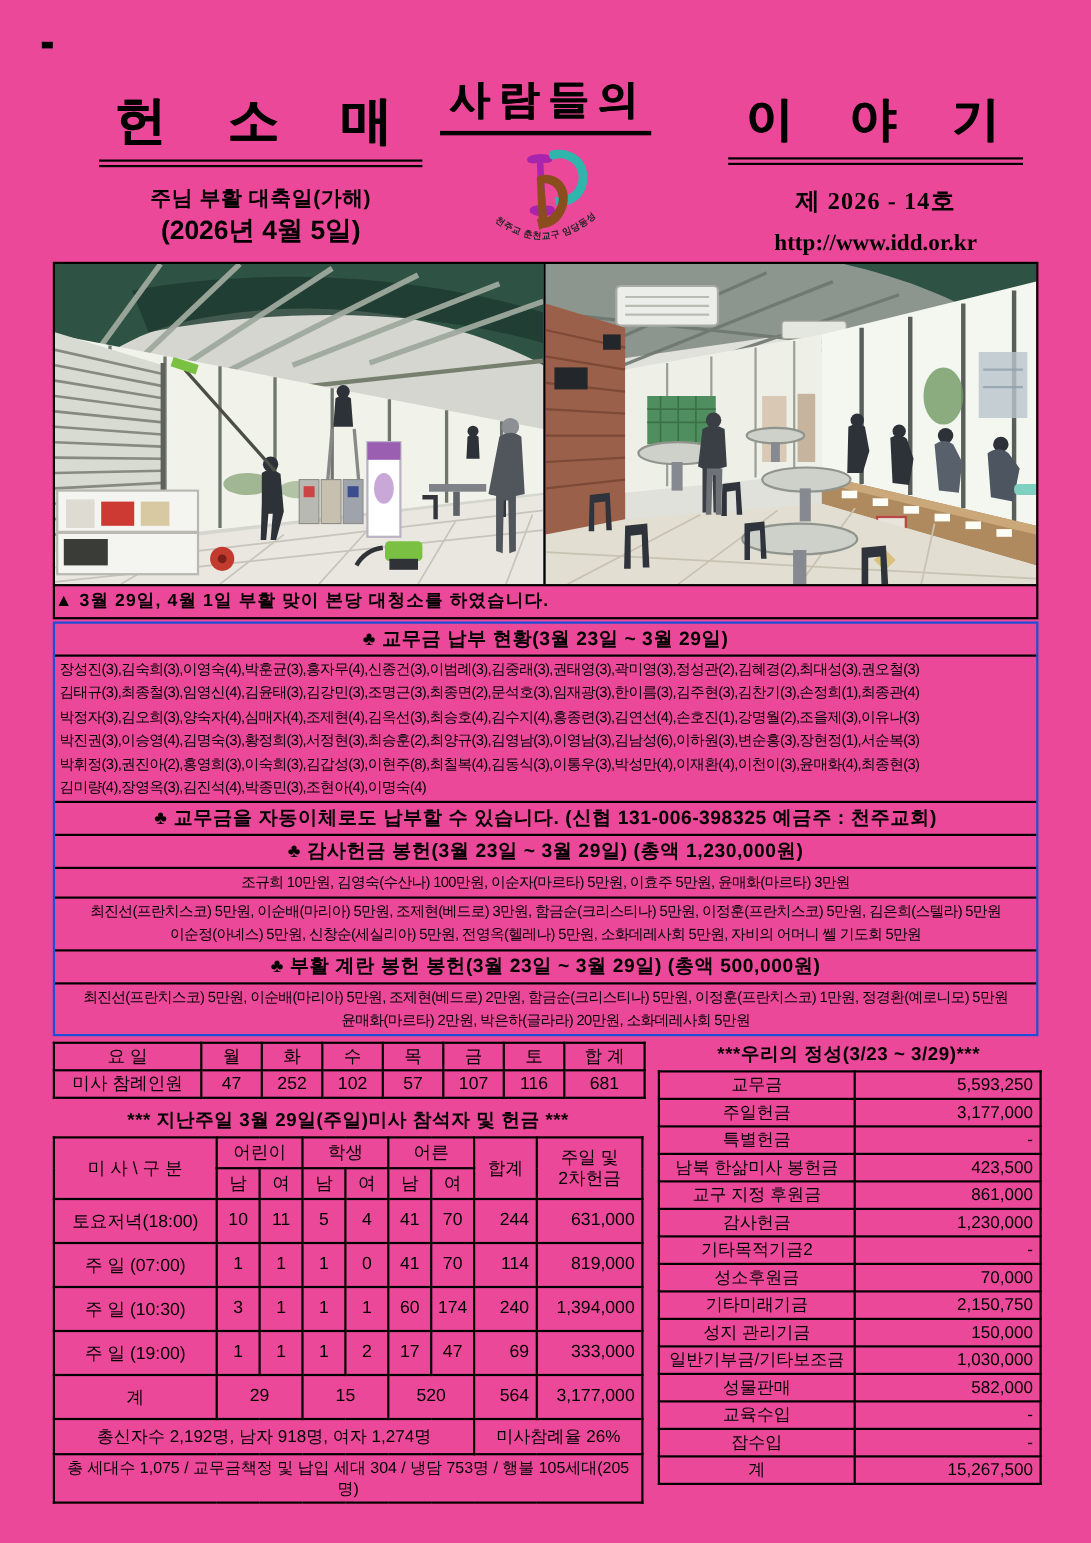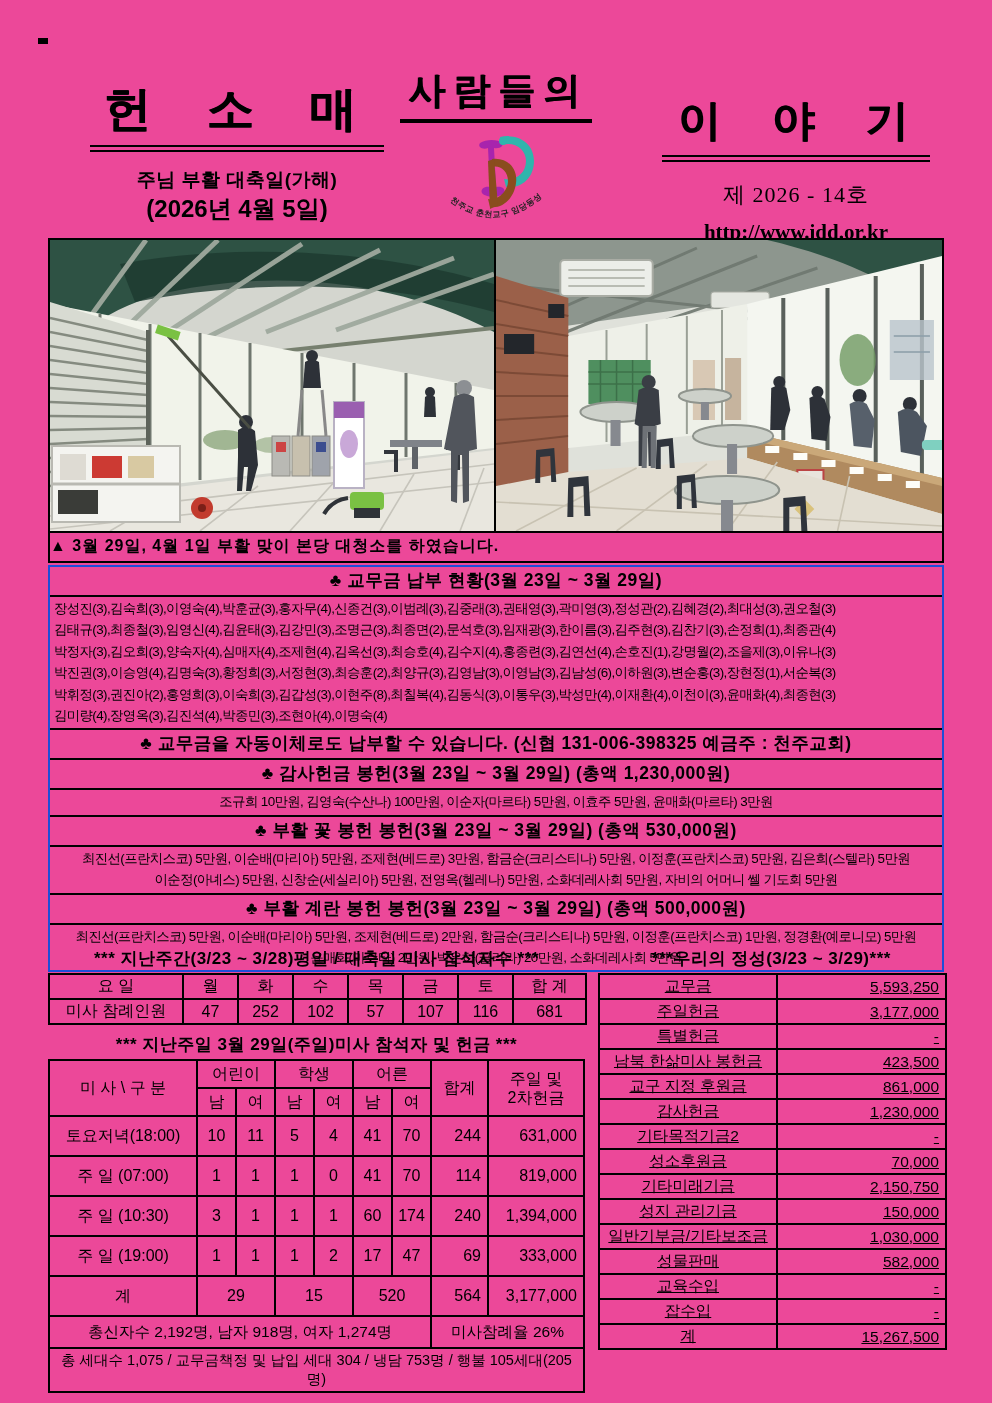--- a/index.html
+++ b/index.html
@@ -5,28 +5,28 @@
   * { margin:0; padding:0; box-sizing:border-box; }
   html,body { background:#888; }
   body { font-family:"Liberation Sans","DejaVu Sans",sans-serif; color:#000; }
   .page { position:relative; width:992px; height:1403px; background:#ec4899; margin:0 auto; overflow:hidden; }
 
   .scan-mark { position:absolute; left:38px; top:38px; width:10px; height:6px; background:#000; }
 
   
   .mast-left  { position:absolute; left:72px;  top:78px;  width:330px; text-align:center; }
   .mast-center{ position:absolute; left:388px; top:66px;  width:216px; text-align:center; }
-  .mast-right { position:absolute; left:648px; top:92px;  width:296px; text-align:center; }
+  .mast-right { position:absolute; left:648px; top:80px;  width:296px; text-align:center; }
   .callig { font-family:"Liberation Serif","DejaVu Serif",serif; font-weight:900; display:inline-block; }
   .t-left  { font-size:47px; letter-spacing:22px; border-bottom:7px double #000; padding:0 6px 4px 14px; text-shadow:1px 0 #000; }
   .t-center{ font-size:37px; letter-spacing:8px;  border-bottom:4px solid #000; padding:0 4px 3px 8px; text-shadow:1px 0 #000; }
   .t-right { font-size:43px; letter-spacing:20px; border-bottom:7px double #000; padding:0 2px 5px 16px; text-shadow:1px 0 #000; }
   .mast-sub { font-weight:bold; font-size:19px; margin-top:15px; letter-spacing:0.5px; }
   .mast-sub2{ font-weight:bold; font-size:24px; }
-  .issue-no { font-family:"Liberation Serif","DejaVu Serif",serif; font-size:22px; margin-top:18px; letter-spacing:1px; }
+  .issue-no { font-family:"Liberation Serif","DejaVu Serif",serif; font-size:22px; margin-top:18px; letter-spacing:1px;font-weight:bold; }
   .site-url { font-family:"Liberation Serif","DejaVu Serif",serif; font-size:21px; font-weight:bold; margin-top:10px; }
   .logo-wrap { margin-top:6px; }
 
   
   .photo-box { position:absolute; left:48px; top:238px; width:896px; border:2px solid #000; }
   .photo-row { display:flex; }
   .photo-cell { width:50%; height:291px; border-right:2px solid #000; overflow:hidden; }
   .photo-cell:last-child { border-right:none; }
   .photo-cell svg { display:block; width:100%; height:100%; }
   .photo-caption { border-top:2px solid #000; font-weight:bold; font-size:16px; padding:3px 0 4px; letter-spacing:1px; }
@@ -45,21 +45,21 @@
   .tbl-title { font-weight:bold; text-align:center; font-size:17px; letter-spacing:0.5px; padding-bottom:3px; }
   table { border-collapse:collapse; width:100%; table-layout:fixed; }
   th,td { border:2px solid #000; font-weight:normal; font-size:16px; padding:1px 4px; text-align:center; overflow:hidden; }
   .weekday-table td, .weekday-table th { height:25px; }
   .mass-table td { height:40px; }
   .mass-table .hdr td { height:28px; }
   .num-r { text-align:right; padding-right:6px; }
   .offering-hdr { white-space:pre-line; line-height:19px; }
   .mass-foot td { height:32px; font-size:15.5px; padding:2px 2px;border-radius:12px; }
   .mass-foot2 td { font-size:14.5px; }
-  .offer-table td { height:24.2px; font-size:15.5px; padding:1px 6px;text-decoration:underline; }
+  .offer-table td { height:24.2px; font-size:15.5px; padding:1px 6px; }
   .offer-table .val { text-align:right; }
 </style>
 </head>
 <body>
 
 <div class="page">
   <div class="scan-mark"></div>
 
   <div class="mast-left">
     <span class="callig t-left">헌 소 매</span>
@@ -349,34 +349,32 @@
       <div>장성진(3),김숙희(3),이영숙(4),박훈균(3),홍자무(4),신종건(3),이범례(3),김중래(3),권태영(3),곽미영(3),정성관(2),김혜경(2),최대성(3),권오철(3)</div>
       <div>김태규(3),최종철(3),임영신(4),김윤태(3),김강민(3),조명근(3),최종면(2),문석호(3),임재광(3),한이름(3),김주현(3),김찬기(3),손정희(1),최종관(4)</div>
       <div>박정자(3),김오희(3),양숙자(4),심매자(4),조제현(4),김옥선(3),최승호(4),김수지(4),홍종련(3),김연선(4),손호진(1),강명월(2),조을제(3),이유나(3)</div>
       <div>박진권(3),이승영(4),김명숙(3),황정희(3),서정현(3),최승훈(2),최양규(3),김영남(3),이영남(3),김남성(6),이하원(3),변순홍(3),장현정(1),서순복(3)</div>
       <div>박휘정(3),권진아(2),홍영희(3),이숙희(3),김갑성(3),이현주(8),최칠복(4),김동식(3),이통우(3),박성만(4),이재환(4),이천이(3),윤매화(4),최종현(3)</div>
       <div>김미량(4),장영옥(3),김진석(4),박종민(3),조현아(4),이명숙(4)</div>
     </div>
     <div class="sec-title">♣ 교무금을 자동이체로도 납부할 수 있습니다. (신협 131-006-398325  예금주 : 천주교회)</div>
     <div class="sec-title">♣ 감사헌금 봉헌(3월 23일 ~ 3월 29일) (총액 1,230,000원)</div>
     <div class="names center">조규희 10만원, 김영숙(수산나) 100만원, 이순자(마르타) 5만원, 이효주 5만원, 윤매화(마르타) 3만원</div>
-    <div class="sec-title">♣ 부활 꽃 봉헌 봉헌(3월 23일 ~ 3월 29일) (총액 530,000원)</div>
     <div class="names center">
       <div class="c">최진선(프란치스코) 5만원, 이순배(마리아) 5만원, 조제현(베드로) 3만원, 함금순(크리스티나) 5만원, 이정훈(프란치스코) 5만원, 김은희(스텔라) 5만원</div>
       <div class="c">이순정(아녜스) 5만원, 신창순(세실리아) 5만원, 전영옥(헬레나) 5만원, 소화데레사회 5만원, 자비의 어머니 쎌 기도회 5만원</div>
     </div>
     <div class="sec-title">♣ 부활 계란 봉헌 봉헌(3월 23일 ~ 3월 29일) (총액 500,000원)</div>
     <div class="names center">
       <div class="c">최진선(프란치스코) 5만원, 이순배(마리아) 5만원, 조제현(베드로) 2만원, 함금순(크리스티나) 5만원, 이정훈(프란치스코) 1만원, 정경환(예로니모) 5만원</div>
       <div class="c">윤매화(마르타) 2만원, 박은하(글라라) 20만원, 소화데레사회 5만원</div>
     </div>
   </div>
 
   <div class="bottom-left">
-    <div class="tbl-title">*** 지난주간(3/23 ~ 3/28)평일 / 대축일 미사 참석자수 ***</div>
     <table class="weekday-table">
       <colgroup>
         <col style="width:134px">
           <col style="width:55px">
           <col style="width:55px">
           <col style="width:55px">
         <col style="width:55px">
           <col style="width:55px">
           <col style="width:55px">
           <col style="width:73px">

